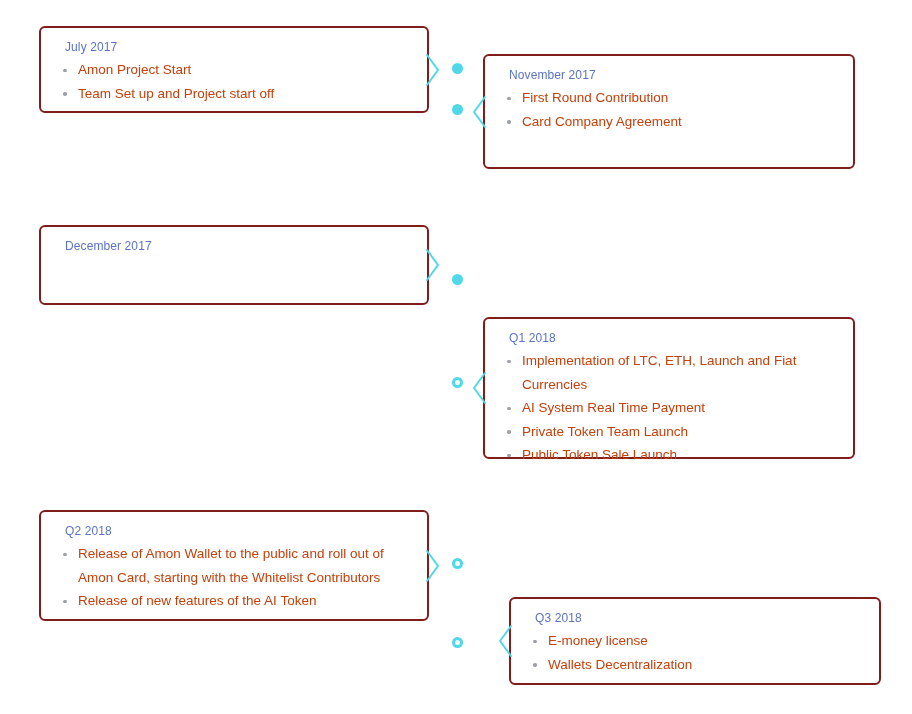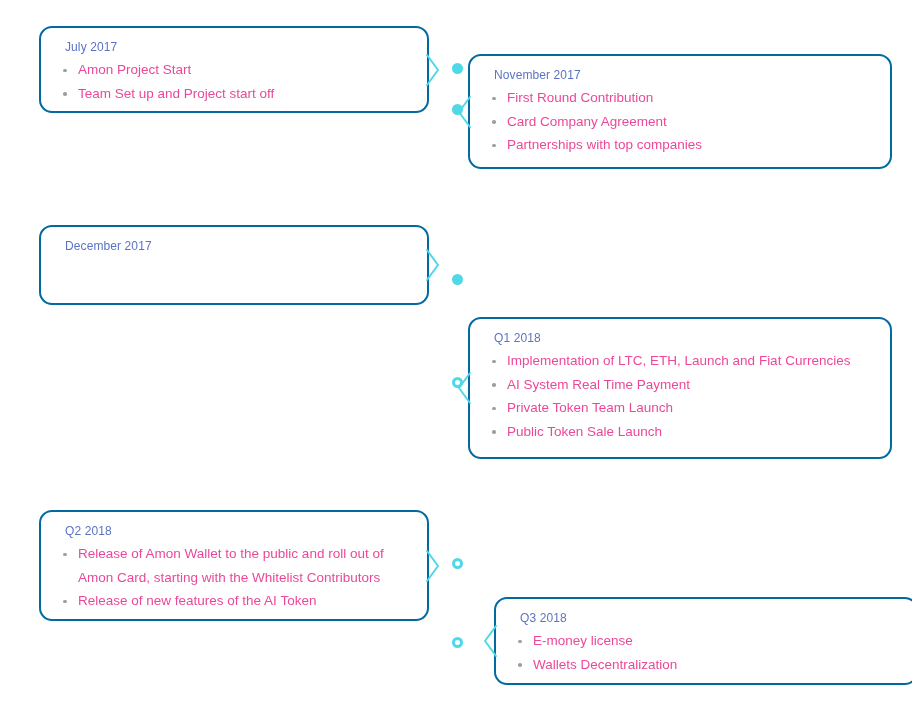--- a/index.html
+++ b/index.html
@@ -17,45 +17,45 @@
 
   #roadmap {
     position: absolute;
     inset: 0;
   }
 
   
   .card {
     position: absolute;
     box-sizing: border-box;
-    border: 2px solid #0369a1;
-    border-radius: 13px;
+    border: 2px solid #7f1d1d;
+    border-radius: 6px;
     background: #ffffff;
     padding: 11px 16px 13px 14px;
   }
   .card.left  { left: 39px;  width: 390px; }
-  .card.right { left: 468px; width: 424px; }
+  .card.right { left: 483px; width: 372px; }
 
   .card-date {
     color: #5b73c4;
     font-size: 12px;
     line-height: 16px;
     letter-spacing: .1px;
     margin: 0 0 3px 10px;
     white-space: nowrap;
   }
 
   .card-list {
     list-style: none;
     margin: 0;
     padding: 0;
   }
   .card-list li {
     position: relative;
-    color: #ec4899;
+    color: #c2410c;
     font-size: 13.5px;
     line-height: 23.5px;
     padding-left: 23px;
   }
   .card-list li::before {
     content: "";
     position: absolute;
     left: 8px;
     top: 10.5px;
     width: 3.5px;
@@ -109,21 +109,20 @@
           <path d="M 0 0 L 11 15 L 0 30" fill="none" stroke="#4fd8e8" stroke-width="2" stroke-linecap="round" stroke-linejoin="round"></path>
         </svg>
       </div>
     </div>
     <div class="marker filled" style="left: 452px; top: 63px;"></div>
     <div class="card right" style="top: 54px; height: 115px;">
       <div class="card-date">November 2017</div>
       <ul class="card-list">
         <li>First Round Contribution</li>
         <li>Card Company Agreement</li>
-        <li>Partnerships with top companies</li>
       </ul>
       <div class="notch to-left">
         <svg width="13" height="30" viewBox="0 0 13 30">
           <path d="M 13 0 L 2 15 L 13 30" fill="none" stroke="#4fd8e8" stroke-width="2" stroke-linecap="round" stroke-linejoin="round"></path>
         </svg>
       </div>
     </div>
     <div class="marker filled" style="left: 452px; top: 104px;"></div>
     <div class="card left" style="top: 225px; height: 80px;">
       <div class="card-date">December 2017</div>

